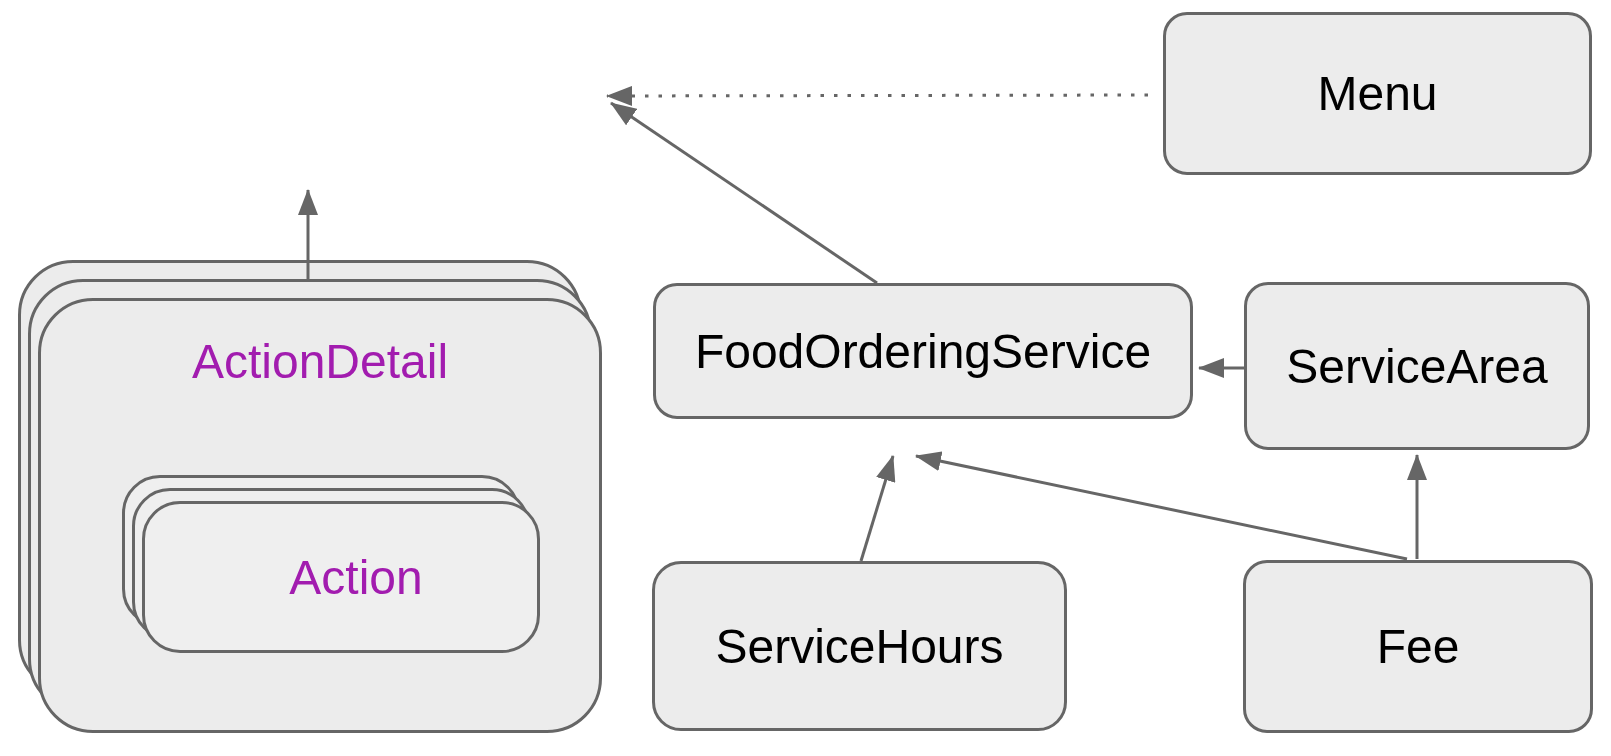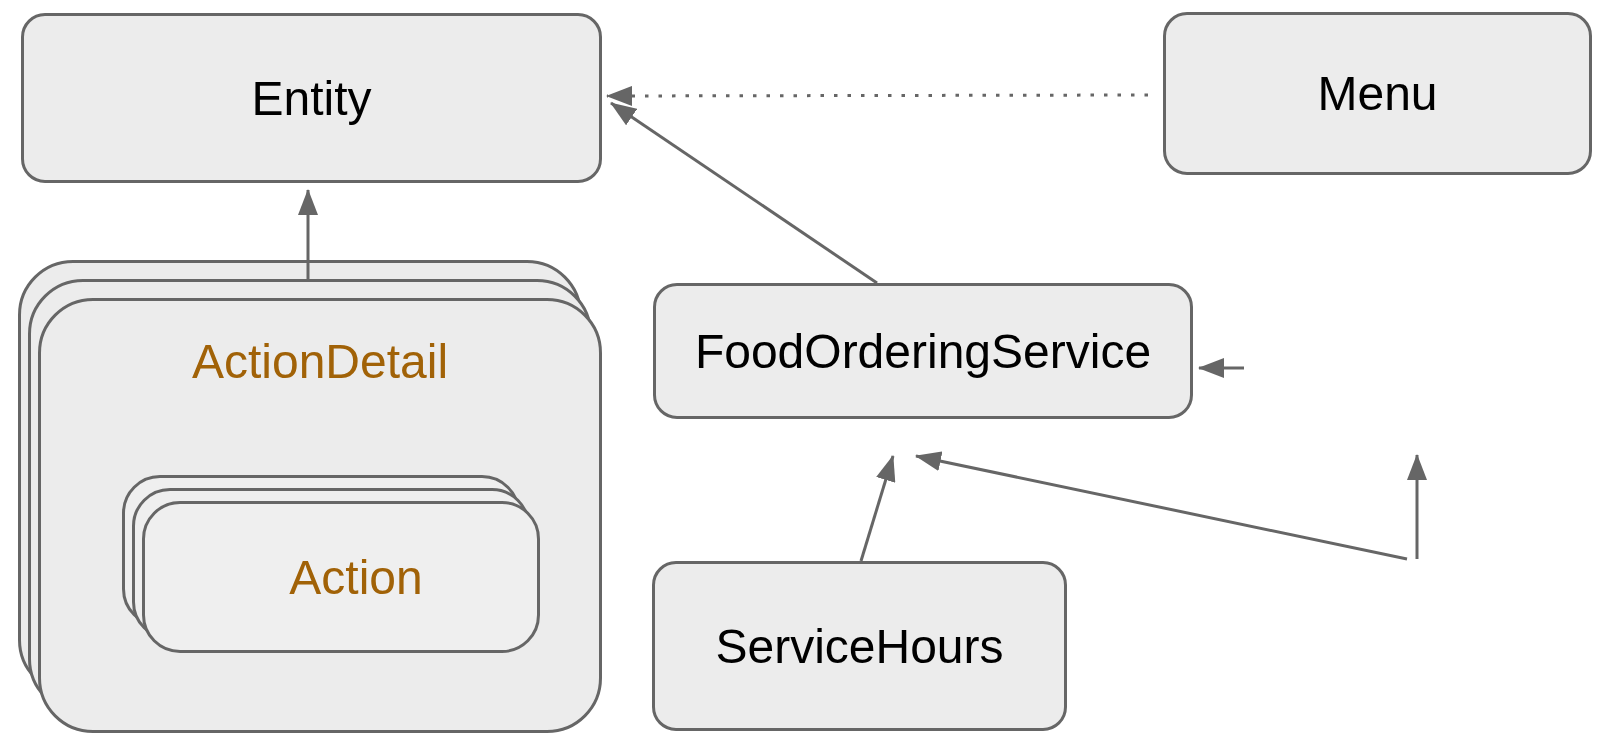--- a/index.html
+++ b/index.html
@@ -19,21 +19,21 @@
     position:absolute;
     box-sizing:border-box;
     background:#ececec;
     border:3px solid #666666;
     border-radius:55px;
   }
   .card.small{border-radius:38px;background:#efefef;}
   .stack-label{
     position:absolute;
     display:flex;align-items:center;justify-content:center;
-    font-size:48px;color:#a16207;white-space:nowrap;
+    font-size:48px;color:#a21caf;white-space:nowrap;
   }
   svg.edges{position:absolute;left:0;top:0;width:1611px;height:756px;pointer-events:none;}
   svg.edges line{stroke:#666666;stroke-width:3;}
 </style>
 </head>
 <body>
 
 <div class="canvas">
 
   <div>
@@ -43,37 +43,40 @@
     <div class="stack-label" style="left:38px;top:298px;width:564px;height:126px;">ActionDetail</div>
   </div>
 
   <div>
     <div class="card small" style="left:122px;top:475px;width:398px;height:152px;"></div>
     <div class="card small" style="left:132px;top:488px;width:398px;height:152px;"></div>
     <div class="card small" style="left:142px;top:501px;width:398px;height:152px;"></div>
     <div class="stack-label" style="left:142px;top:501px;width:428px;height:152px;">Action</div>
   </div>
 
-  <div class="node" style="left:21px;top:13px;width:581px;height:170px;">
-    <span>Entity</span>
-  </div>
 
   <div class="node" style="left:1148px;top:12px;width:429px;height:163px;margin-left:15px;">
     <span>Menu</span>
   </div>
 
   <div class="node" style="left:653px;top:283px;width:540px;height:136px;">
     <span>FoodOrderingService</span>
   </div>
 
+  <div class="node" style="left:1244px;top:282px;width:346px;height:168px;">
+    <span>ServiceArea</span>
+  </div>
 
-  <div class="node" style="left:652px;top:561px;width:415px;height:170px;">
+  <div class="node" style="left:652px;top:561px;width:415px;height:170px;border-radius:29px;">
     <span>ServiceHours</span>
   </div>
 
+  <div class="node" style="left:1243px;top:560px;width:350px;height:173px;">
+    <span>Fee</span>
+  </div>
 
   <svg class="edges" viewBox="0 0 1611 756">
     <defs>
       <marker id="arrow" markerUnits="userSpaceOnUse" markerWidth="26" markerHeight="20" refX="25" refY="10" orient="auto">
         <path d="M0,0 L26,10 L0,20 Z" fill="#666666"></path>
       </marker>
     </defs>
 
     <line x1="308" y1="281" x2="308" y2="190" marker-end="url(#arrow)"></line>
 

